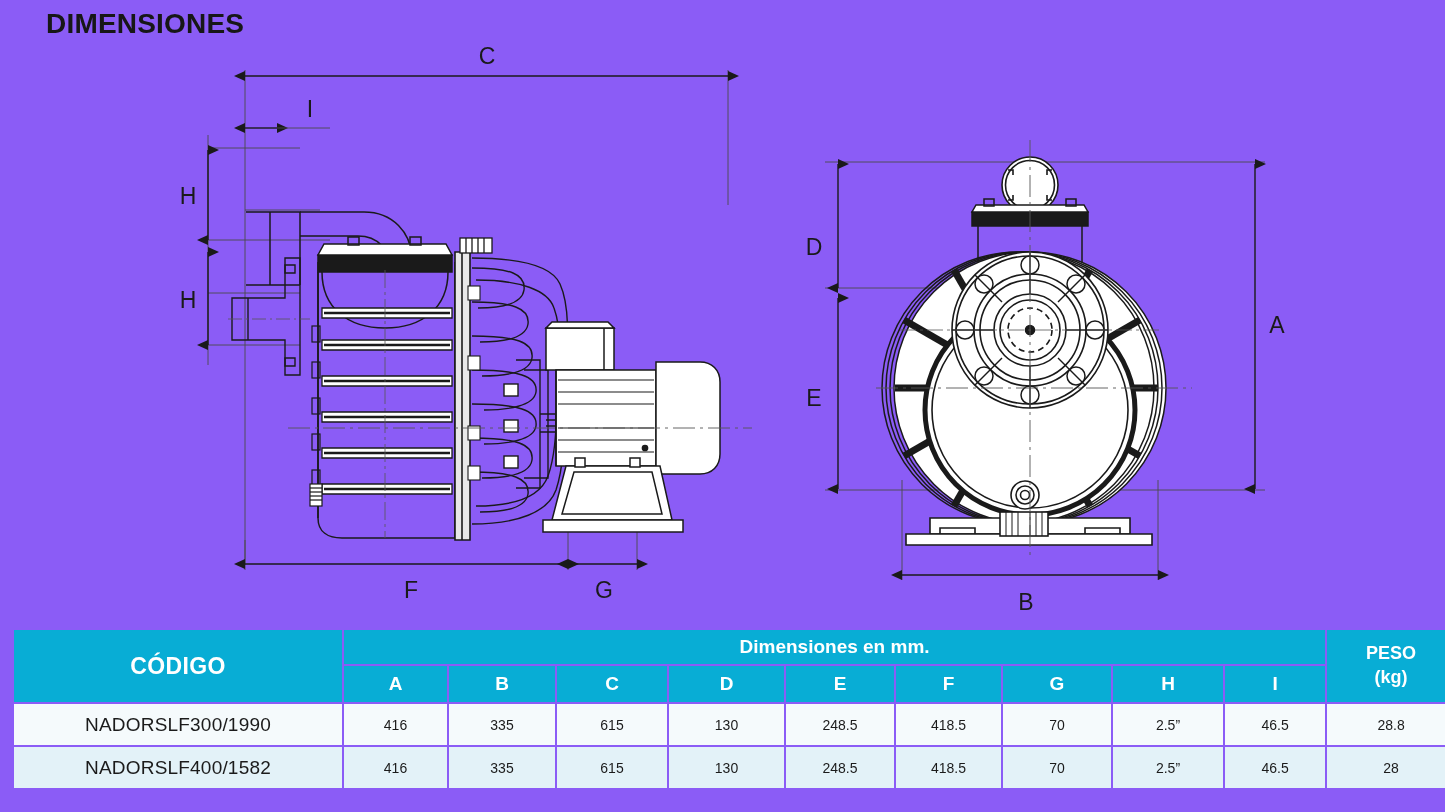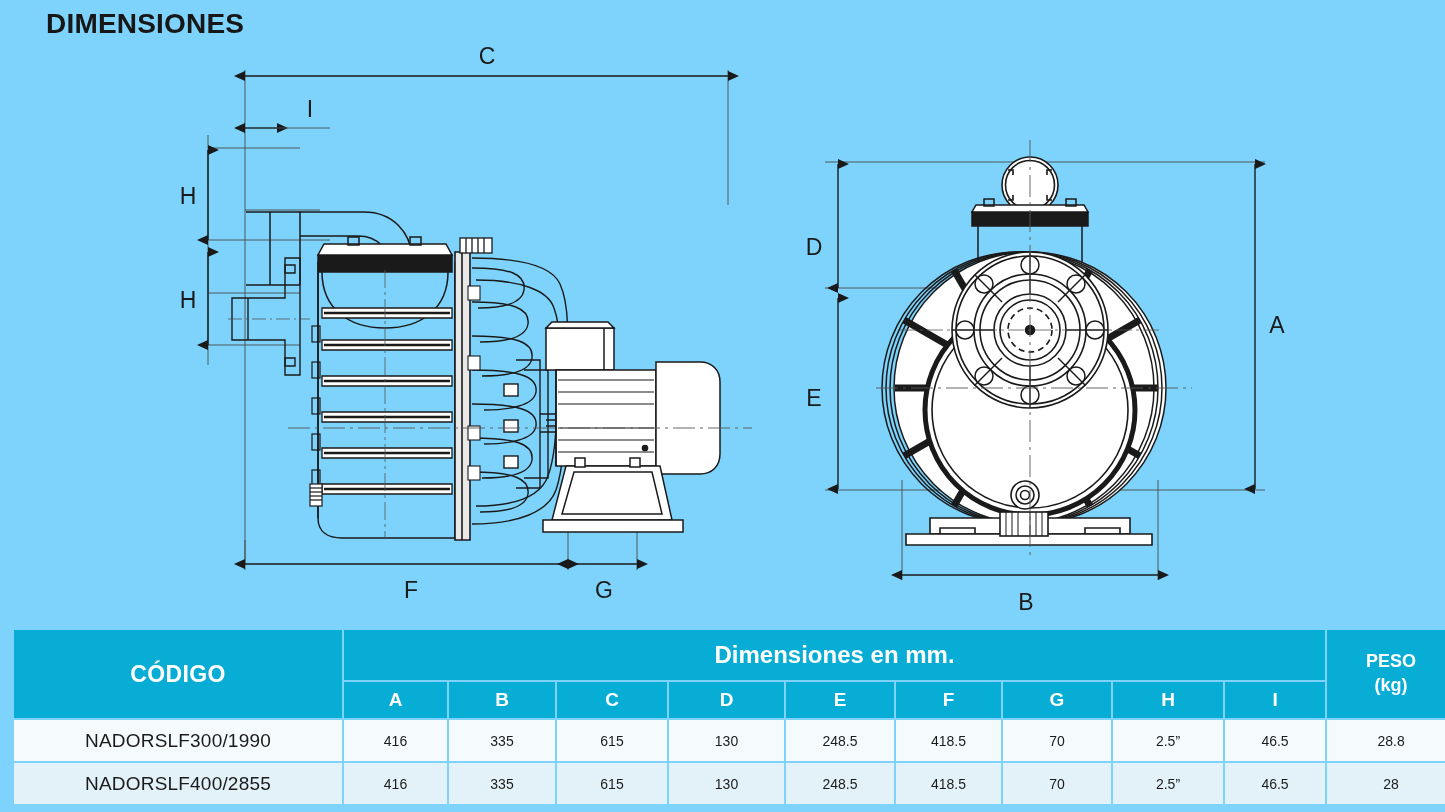--- a/index.html
+++ b/index.html
@@ -12,21 +12,21 @@
     width: 1445px;
     height: 812px;
     position: relative;
     font-family: "Liberation Sans", sans-serif;
     overflow: hidden;
   }
   #page {
     position: relative;
     width: 1445px;
     height: 812px;
-    background: #7dd3fc;
+    background: #8b5cf6;
   }
 
   
   .page-title {
     position: absolute;
     left: 46px;
     top: 8px;
     font-size: 28px;
     font-weight: bold;
     color: #171717;
@@ -68,22 +68,22 @@
   .th-blue {
     background: #08ADD5;
     color: #ffffff;
     font-weight: bold;
   }
   .th-code {
     font-size: 23px;
     letter-spacing: 0.4px;
   }
   .th-group {
-    font-size: 24px;
-    height: 50px;
+    font-size: 19px;
+    height: 34px;
   }
   .th-dim {
     font-size: 19px;
     height: 36px;
   }
   .th-peso {
     font-size: 18px;
     line-height: 1.32;
   }
   td.cell {
@@ -475,21 +475,21 @@
           <td class="cell">615</td>
           <td class="cell">130</td>
           <td class="cell">248.5</td>
           <td class="cell">418.5</td>
           <td class="cell">70</td>
           <td class="cell">2.5”</td>
           <td class="cell">46.5</td>
           <td class="cell">28.8</td>
         </tr>
         <tr class="row-b">
-          <td class="cell cell-code">NADORSLF400/2855</td>
+          <td class="cell cell-code">NADORSLF400/1582</td>
           <td class="cell">416</td>
           <td class="cell">335</td>
           <td class="cell">615</td>
           <td class="cell">130</td>
           <td class="cell">248.5</td>
           <td class="cell">418.5</td>
           <td class="cell">70</td>
           <td class="cell">2.5”</td>
           <td class="cell">46.5</td>
           <td class="cell">28</td>

